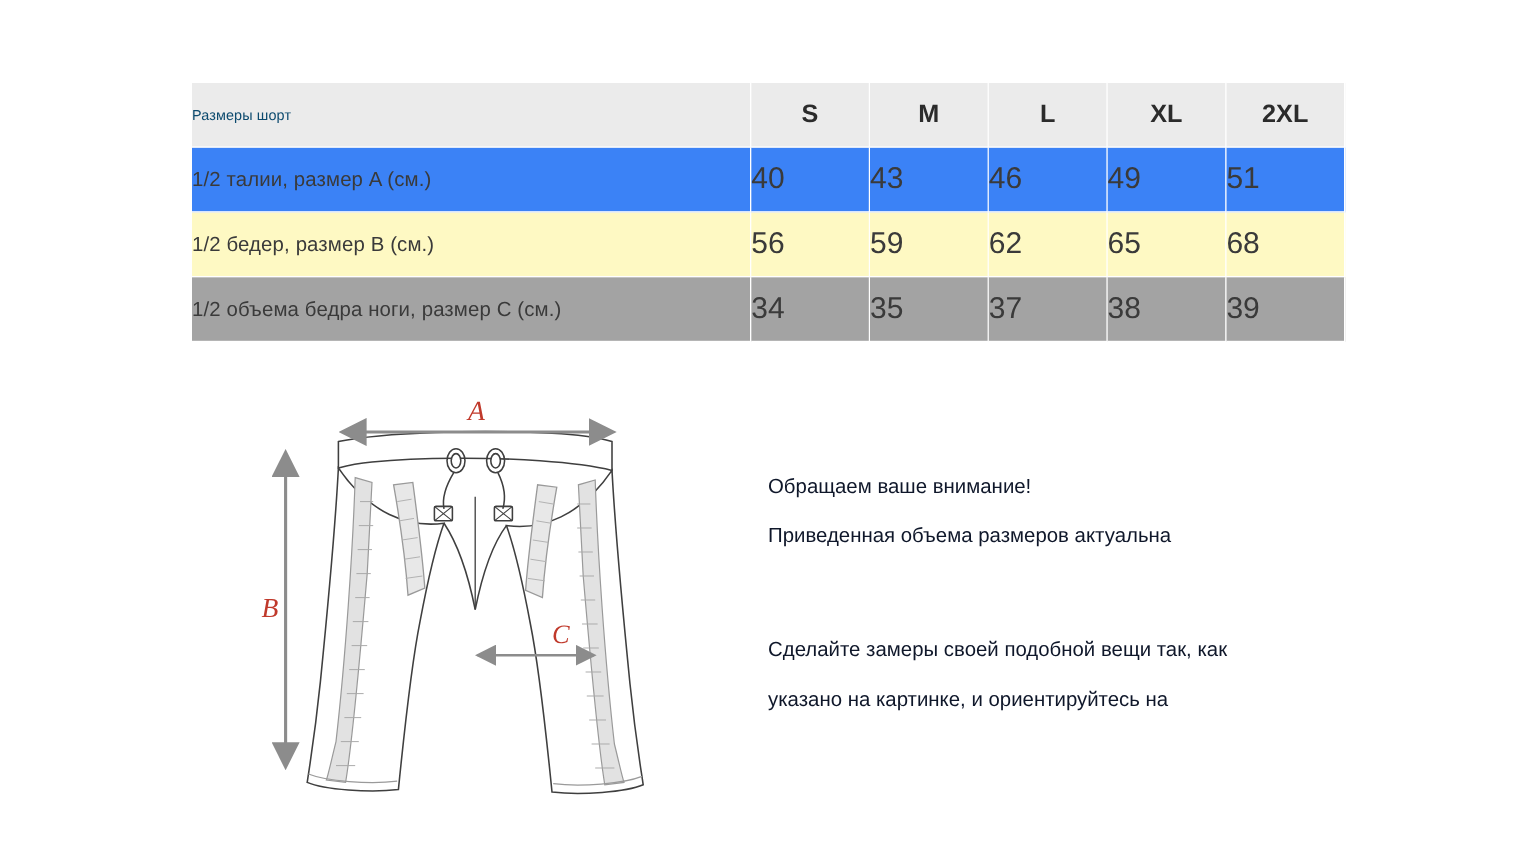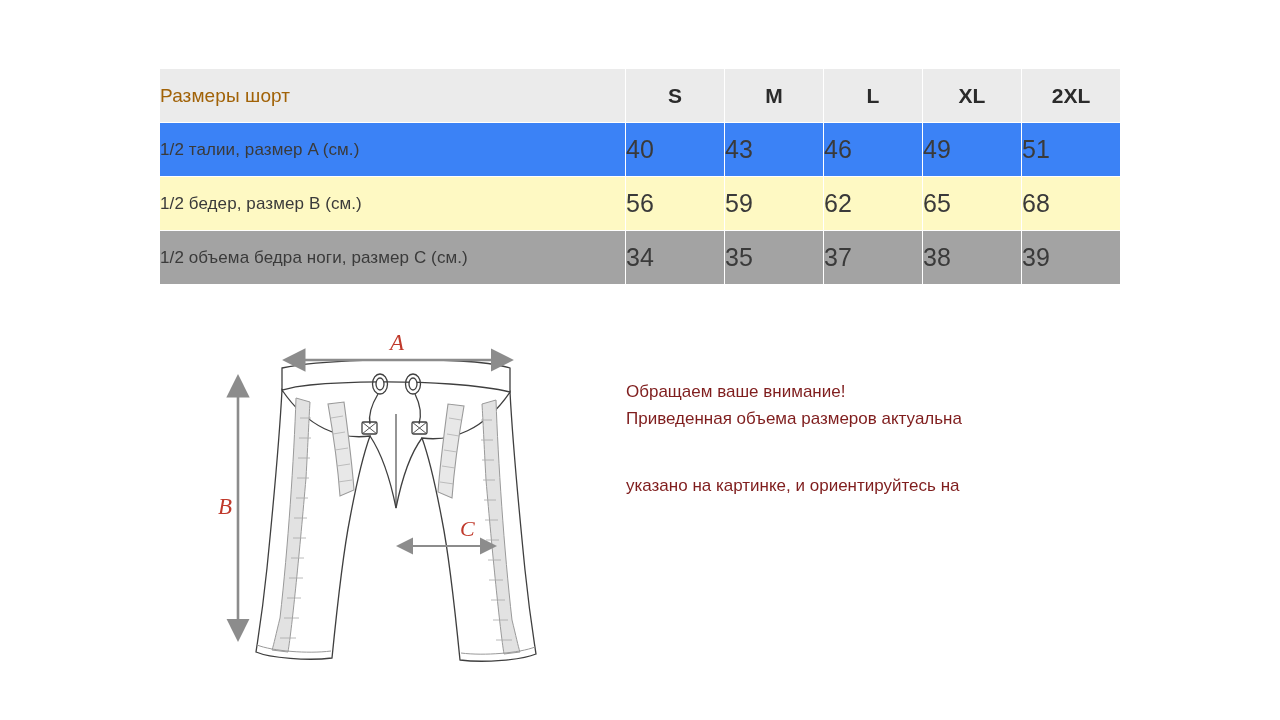--- a/index.html
+++ b/index.html
@@ -45,22 +45,22 @@
 
   .cell-label {
     text-align: left;
     padding-left: 17px;
     font-size: 17px;
     font-weight: normal;
     color: #3a3a3a;
     letter-spacing: .1px;
   }
   .cell-head-label {
-    font-size: 19px;
-    color: #a16207;
+    font-size: 12px;
+    color: #0c4a6e;
   }
   .cell-size-head {
     text-align: center;
     font-size: 21px;
     font-weight: bold;
     color: #2b2b2b;
   }
   .cell-val {
     font-size: 25px;
     color: #3a3a3a;
@@ -77,24 +77,24 @@
   .illustration svg { display: block; }
 
   
   .notes {
     position: absolute;
     left: 626px;
     top: 378px;
     width: 520px;
   }
   .notes p {
-    margin: 0;
+    margin: 14px;
     font-size: 17px;
     line-height: 27px;
-    color: #7f1d1d;
+    color: #0f172a;
   }
   .notes .para-gap { height: 40px; }
 </style>
 </head>
 <body>
 
 <div class="size-table-wrap">
   <table class="size-table">
     <colgroup>
       <col class="label-col">
@@ -237,14 +237,15 @@
       <line x1="188" y1="228" x2="285" y2="228" marker-start="url(#arrTailSm)" marker-end="url(#arrHeadSm)"></line>
     </g>
     <text x="250" y="218" font-family="'Liberation Serif', serif" font-style="italic" font-size="22" fill="#c0392b">C</text>
   </svg>
 </div>
 
 <div class="notes">
   <p>Обращаем ваше внимание!</p>
   <p>Приведенная объема размеров актуальна</p>
   <div class="para-gap"></div>
+  <p>Сделайте замеры своей подобной вещи так, как</p>
   <p>указано на картинке, и ориентируйтесь на</p>
 </div>
 
 </body></html>

